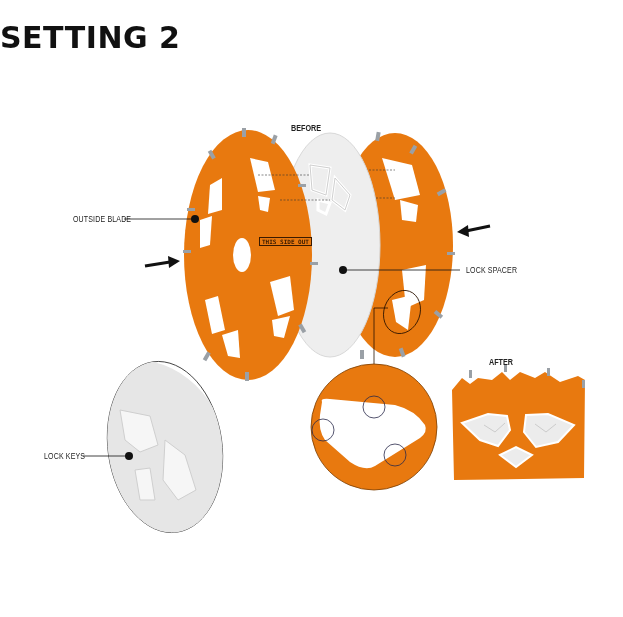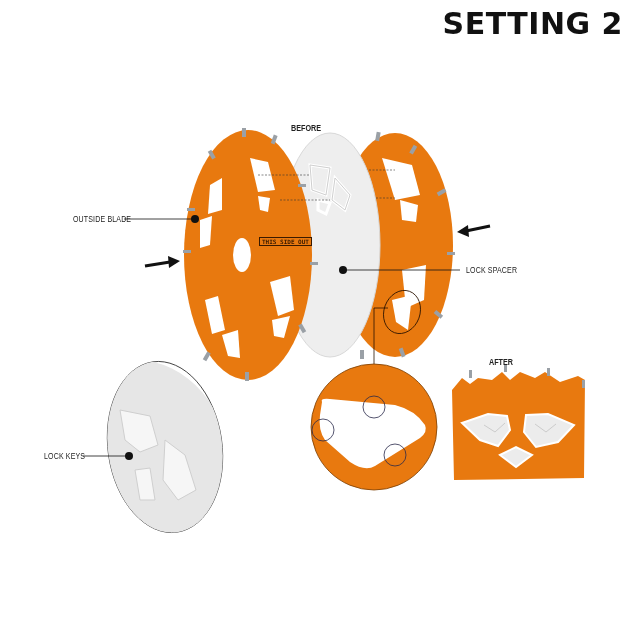--- a/index.html
+++ b/index.html
@@ -1,17 +1,17 @@
 <!DOCTYPE html>
 <html><head>
 <meta charset="utf-8">
 <style>
   html, body { margin:0; padding:0; background:#ffffff; }
   body { width:623px; height:617px; position:relative; overflow:hidden; font-family:"Liberation Sans", sans-serif; }
-  .title { position:absolute; left:0; top:6px; width:623px; text-align:right; font-family:"DejaVu Sans", sans-serif; font-weight:bold; font-size:30px; color:#111; letter-spacing:0.5px; }
+  .title { position:absolute; left:0; top:20px; width:623px; text-align:left; font-family:"DejaVu Sans", sans-serif; font-weight:bold; font-size:30px; color:#111; letter-spacing:0.5px; }
   .label { position:absolute; font-family:"Liberation Sans", sans-serif; font-size:9px; color:#222; transform:scaleX(0.78); transform-origin:left center; white-space:nowrap; letter-spacing:0.2px; }
   .hdr { position:absolute; font-family:"Liberation Sans", sans-serif; font-weight:bold; font-size:9px; color:#222; transform:scaleX(0.8); transform-origin:left center; white-space:nowrap; }
   svg.diagram { position:absolute; left:0; top:0; }
   .badge { position:absolute; font-family:"DejaVu Sans Mono", monospace; font-weight:bold; font-size:6px; color:#3a1a00; border:1px solid #3a1a00; padding:0 2px; background:#e8790f; white-space:nowrap; }
 </style>
 </head>
 <body>
 
 <div class="title">SETTING 2</div>
 

